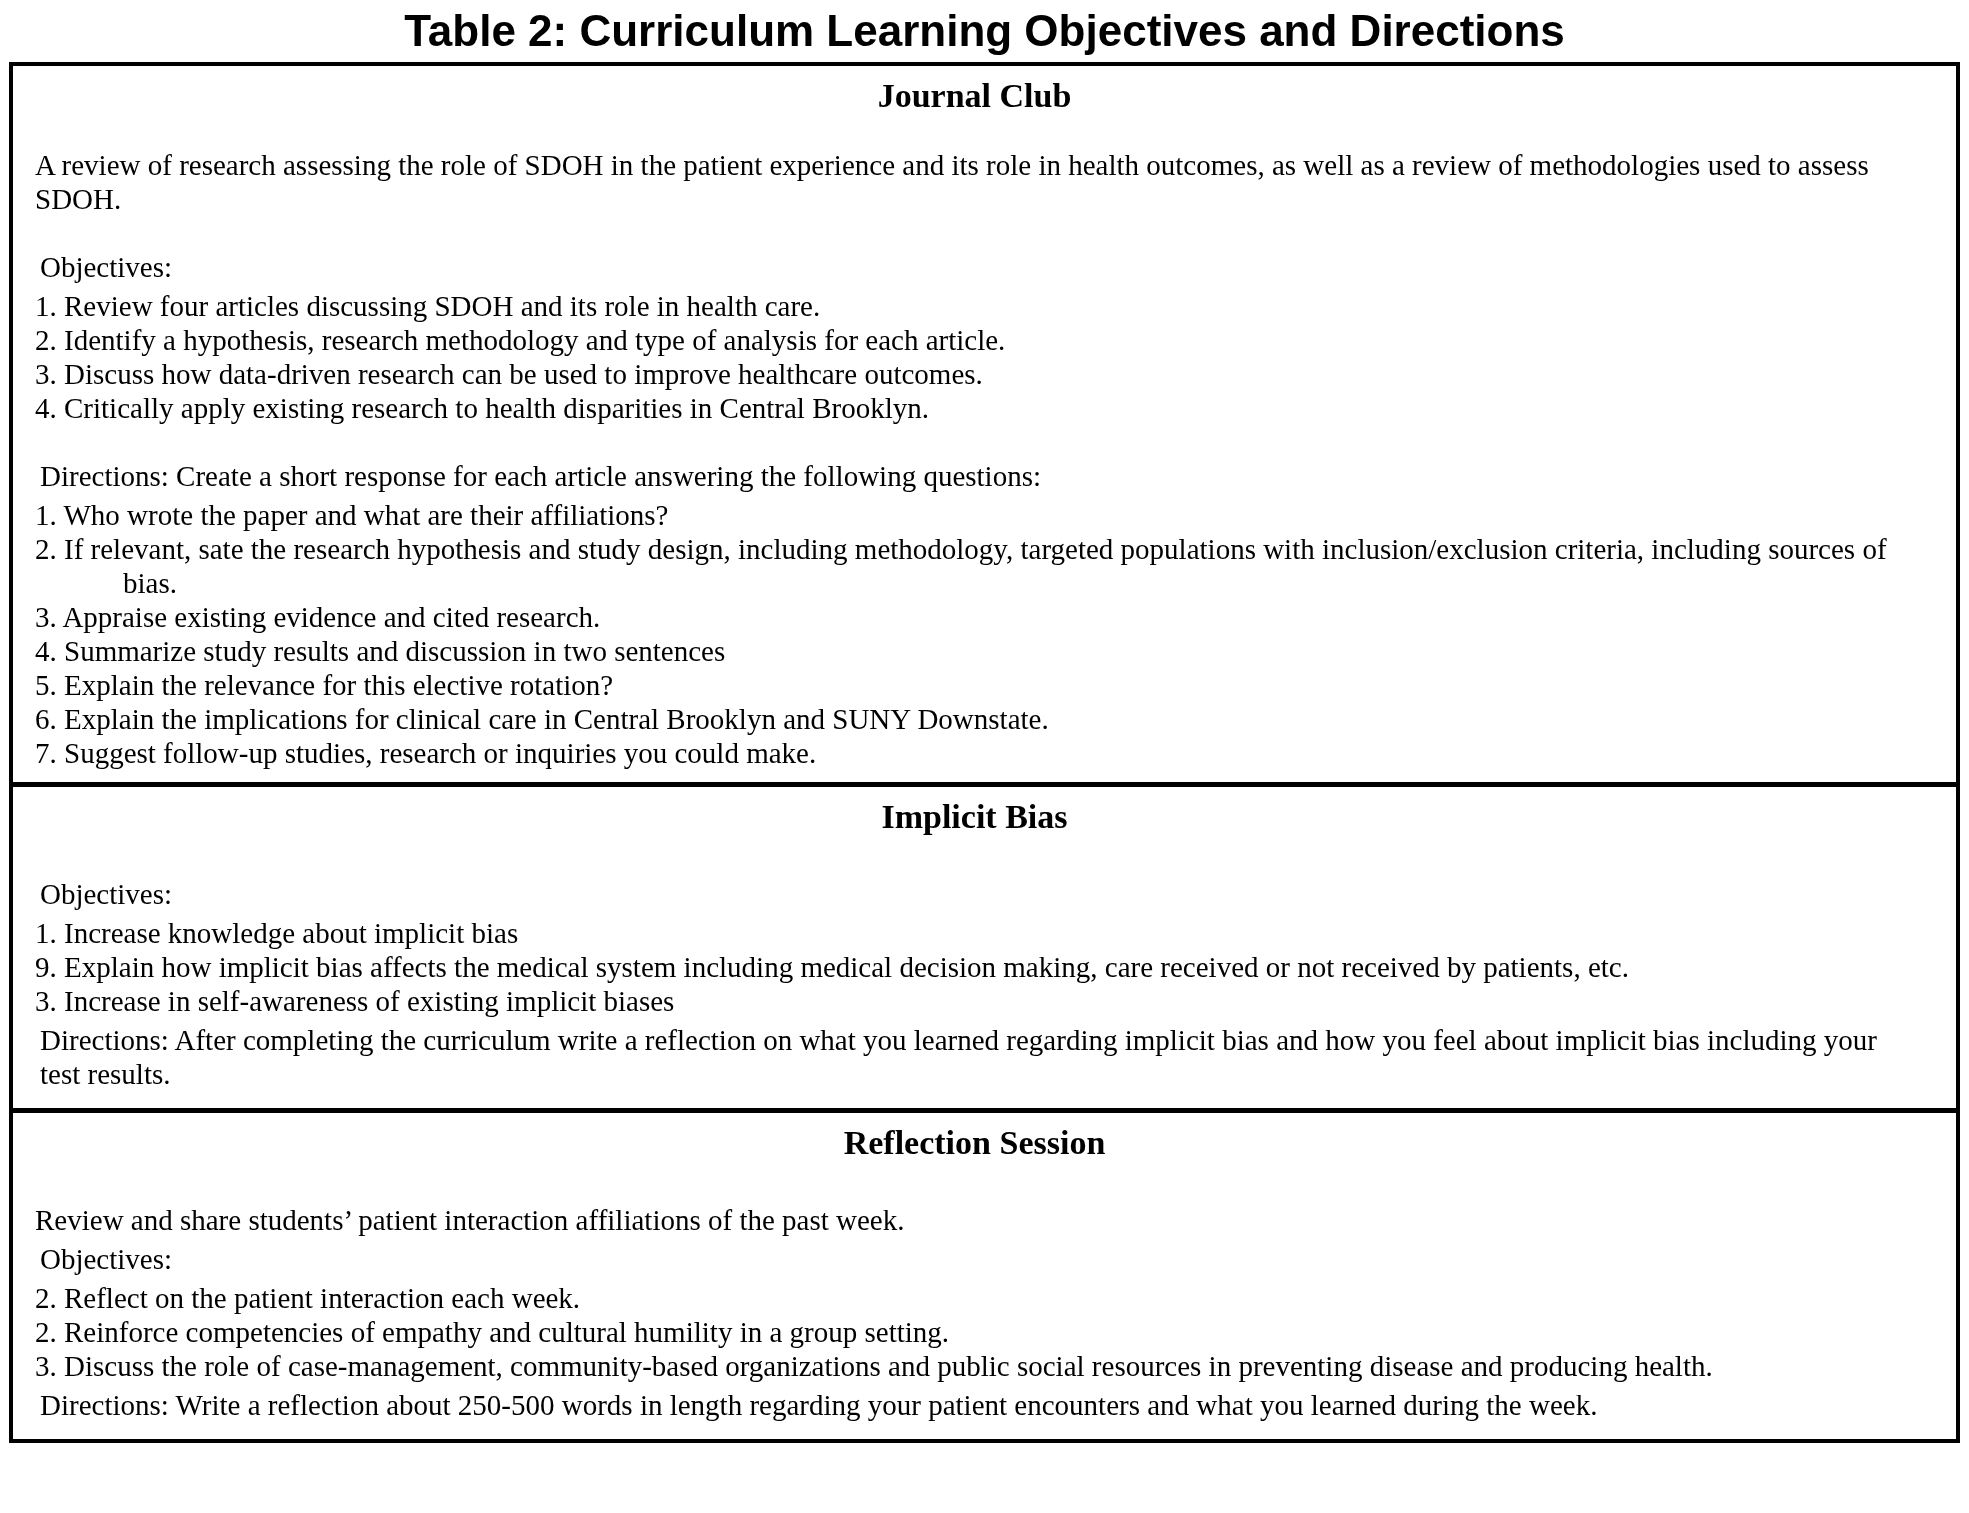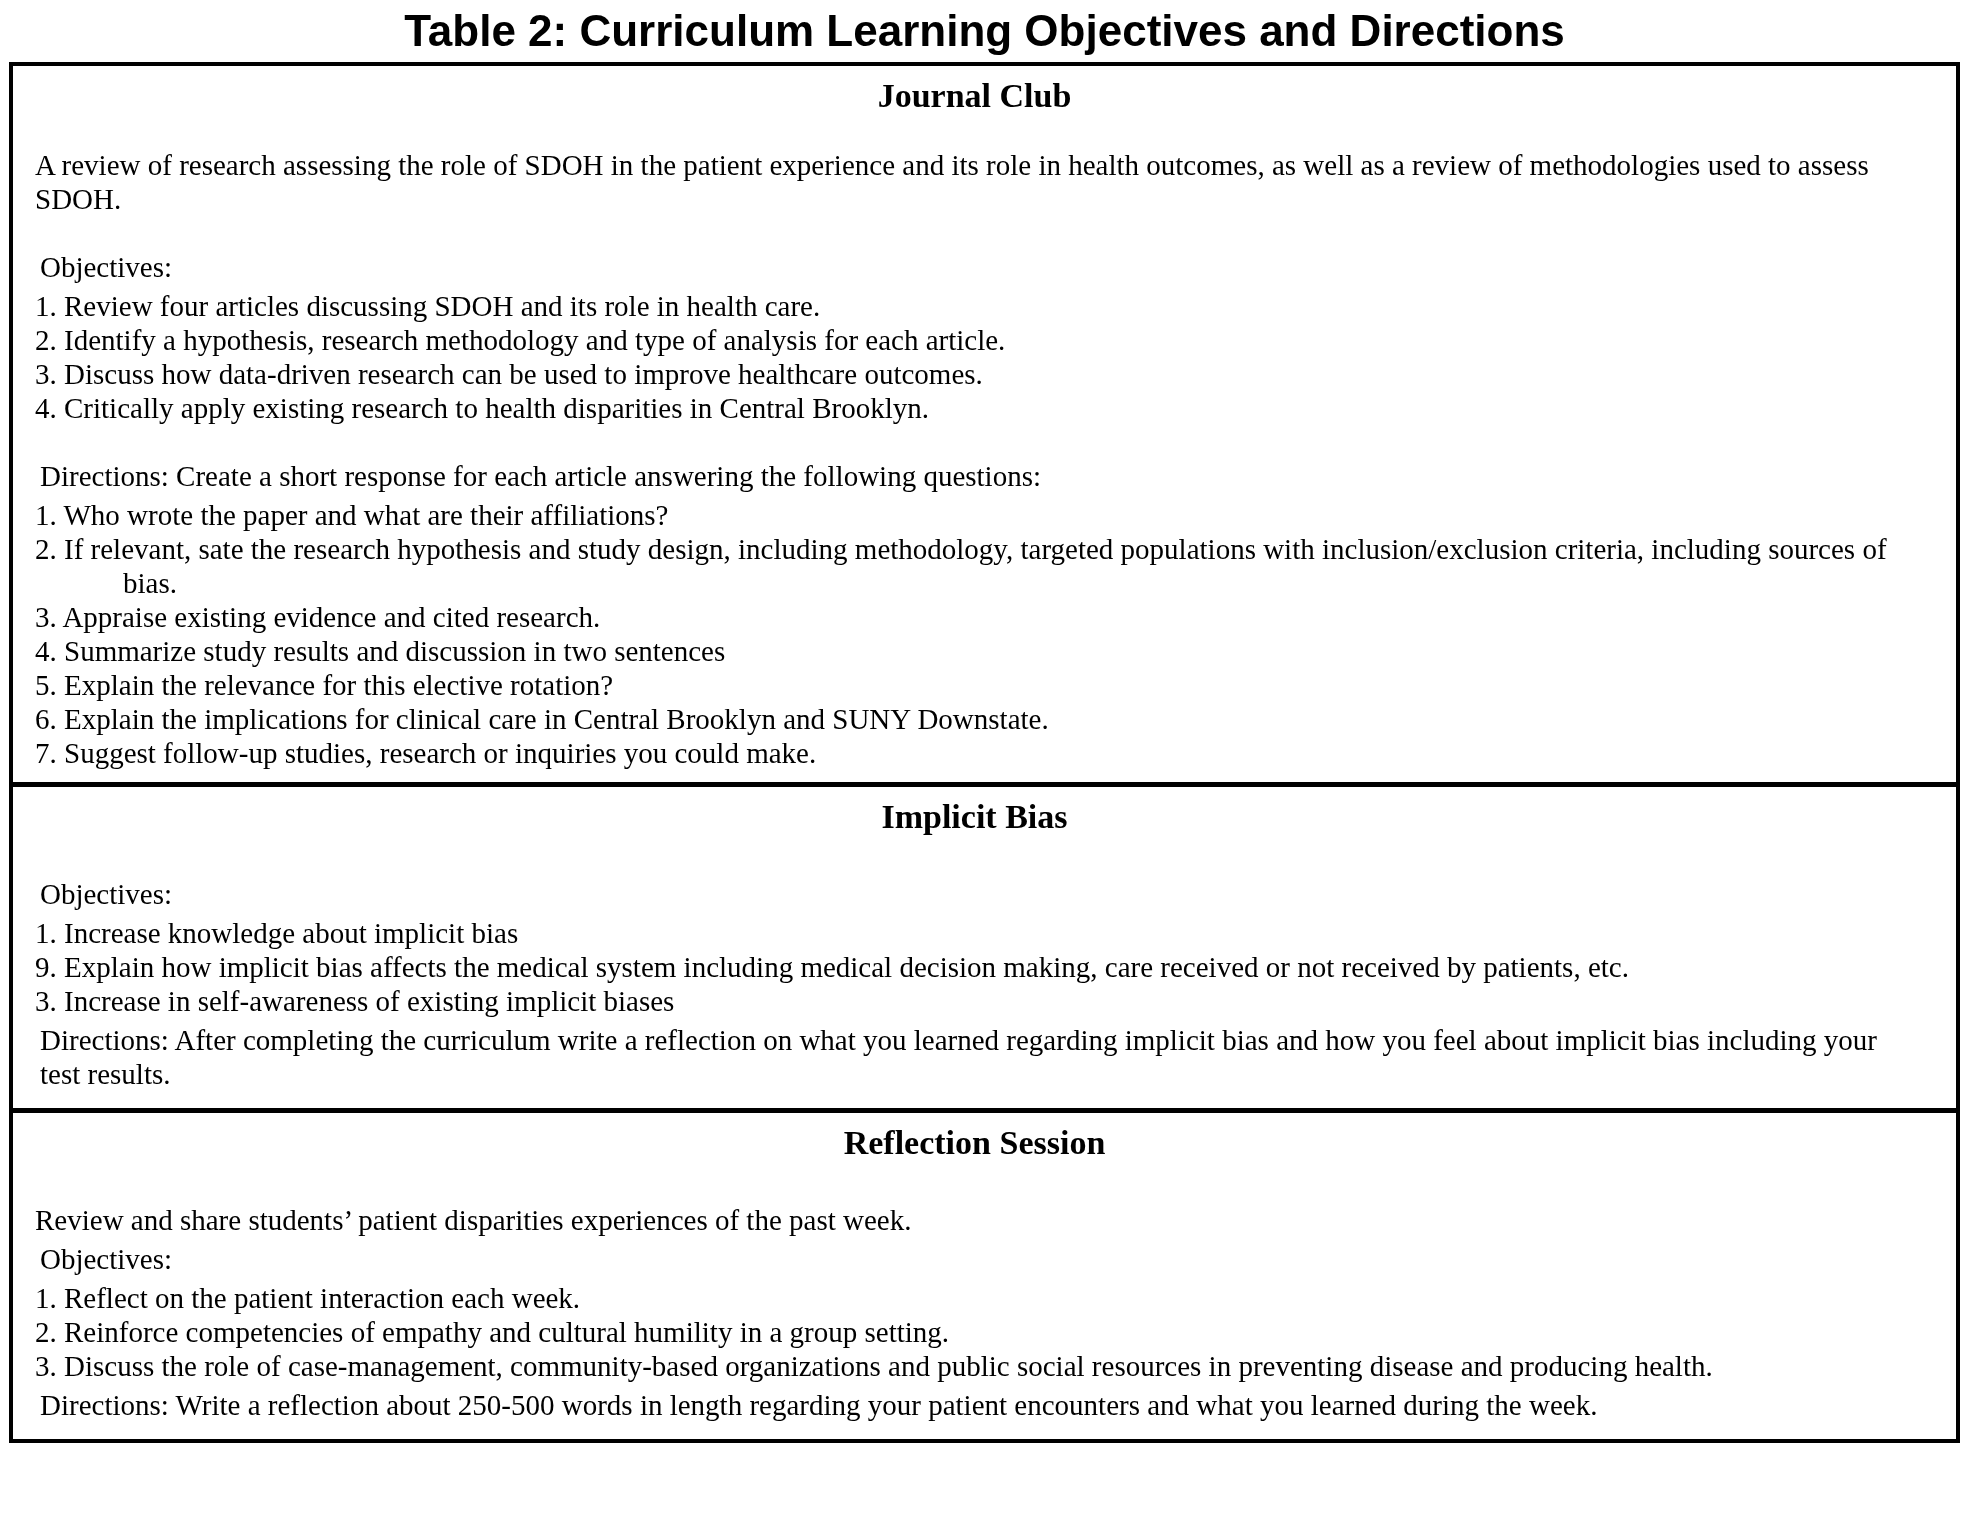--- a/index.html
+++ b/index.html
@@ -100,23 +100,23 @@
     <div class="body-text list">
         <div class="list-item">1. Increase knowledge about implicit bias</div>
         <div class="list-item">9. Explain how implicit bias affects the medical system including medical decision making, care received or not received by patients, etc.</div>
         <div class="list-item">3. Increase in self-awareness of existing implicit biases</div>
       </div>
     <p class="body-text label-paragraph">Directions: After completing the curriculum write a reflection on what you learned regarding implicit bias and how you feel about implicit bias including your test results.</p>
   </div>
 
   <div class="section section-reflection-session">
     <div class="section-title">Reflection Session</div>
-    <p class="body-text intro-paragraph">Review and share students’ patient disparities experiences of the past week.</p>
+    <p class="body-text intro-paragraph">Review and share students’ patient interaction affiliations of the past week.</p>
     <p class="body-text label-paragraph">Objectives:</p>
     <div class="body-text list">
-        <div class="list-item">1. Reflect on the patient interaction each week.</div>
+        <div class="list-item">2. Reflect on the patient interaction each week.</div>
         <div class="list-item">2. Reinforce competencies of empathy and cultural humility in a group setting.</div>
         <div class="list-item">3. Discuss the role of case-management, community-based organizations and public social resources in preventing disease and producing health.</div>
       </div>
     <p class="body-text label-paragraph">Directions: Write a reflection about 250-500 words in length regarding your patient encounters and what you learned during the week.</p>
   </div>
 
 </div>
 
 </body></html>

